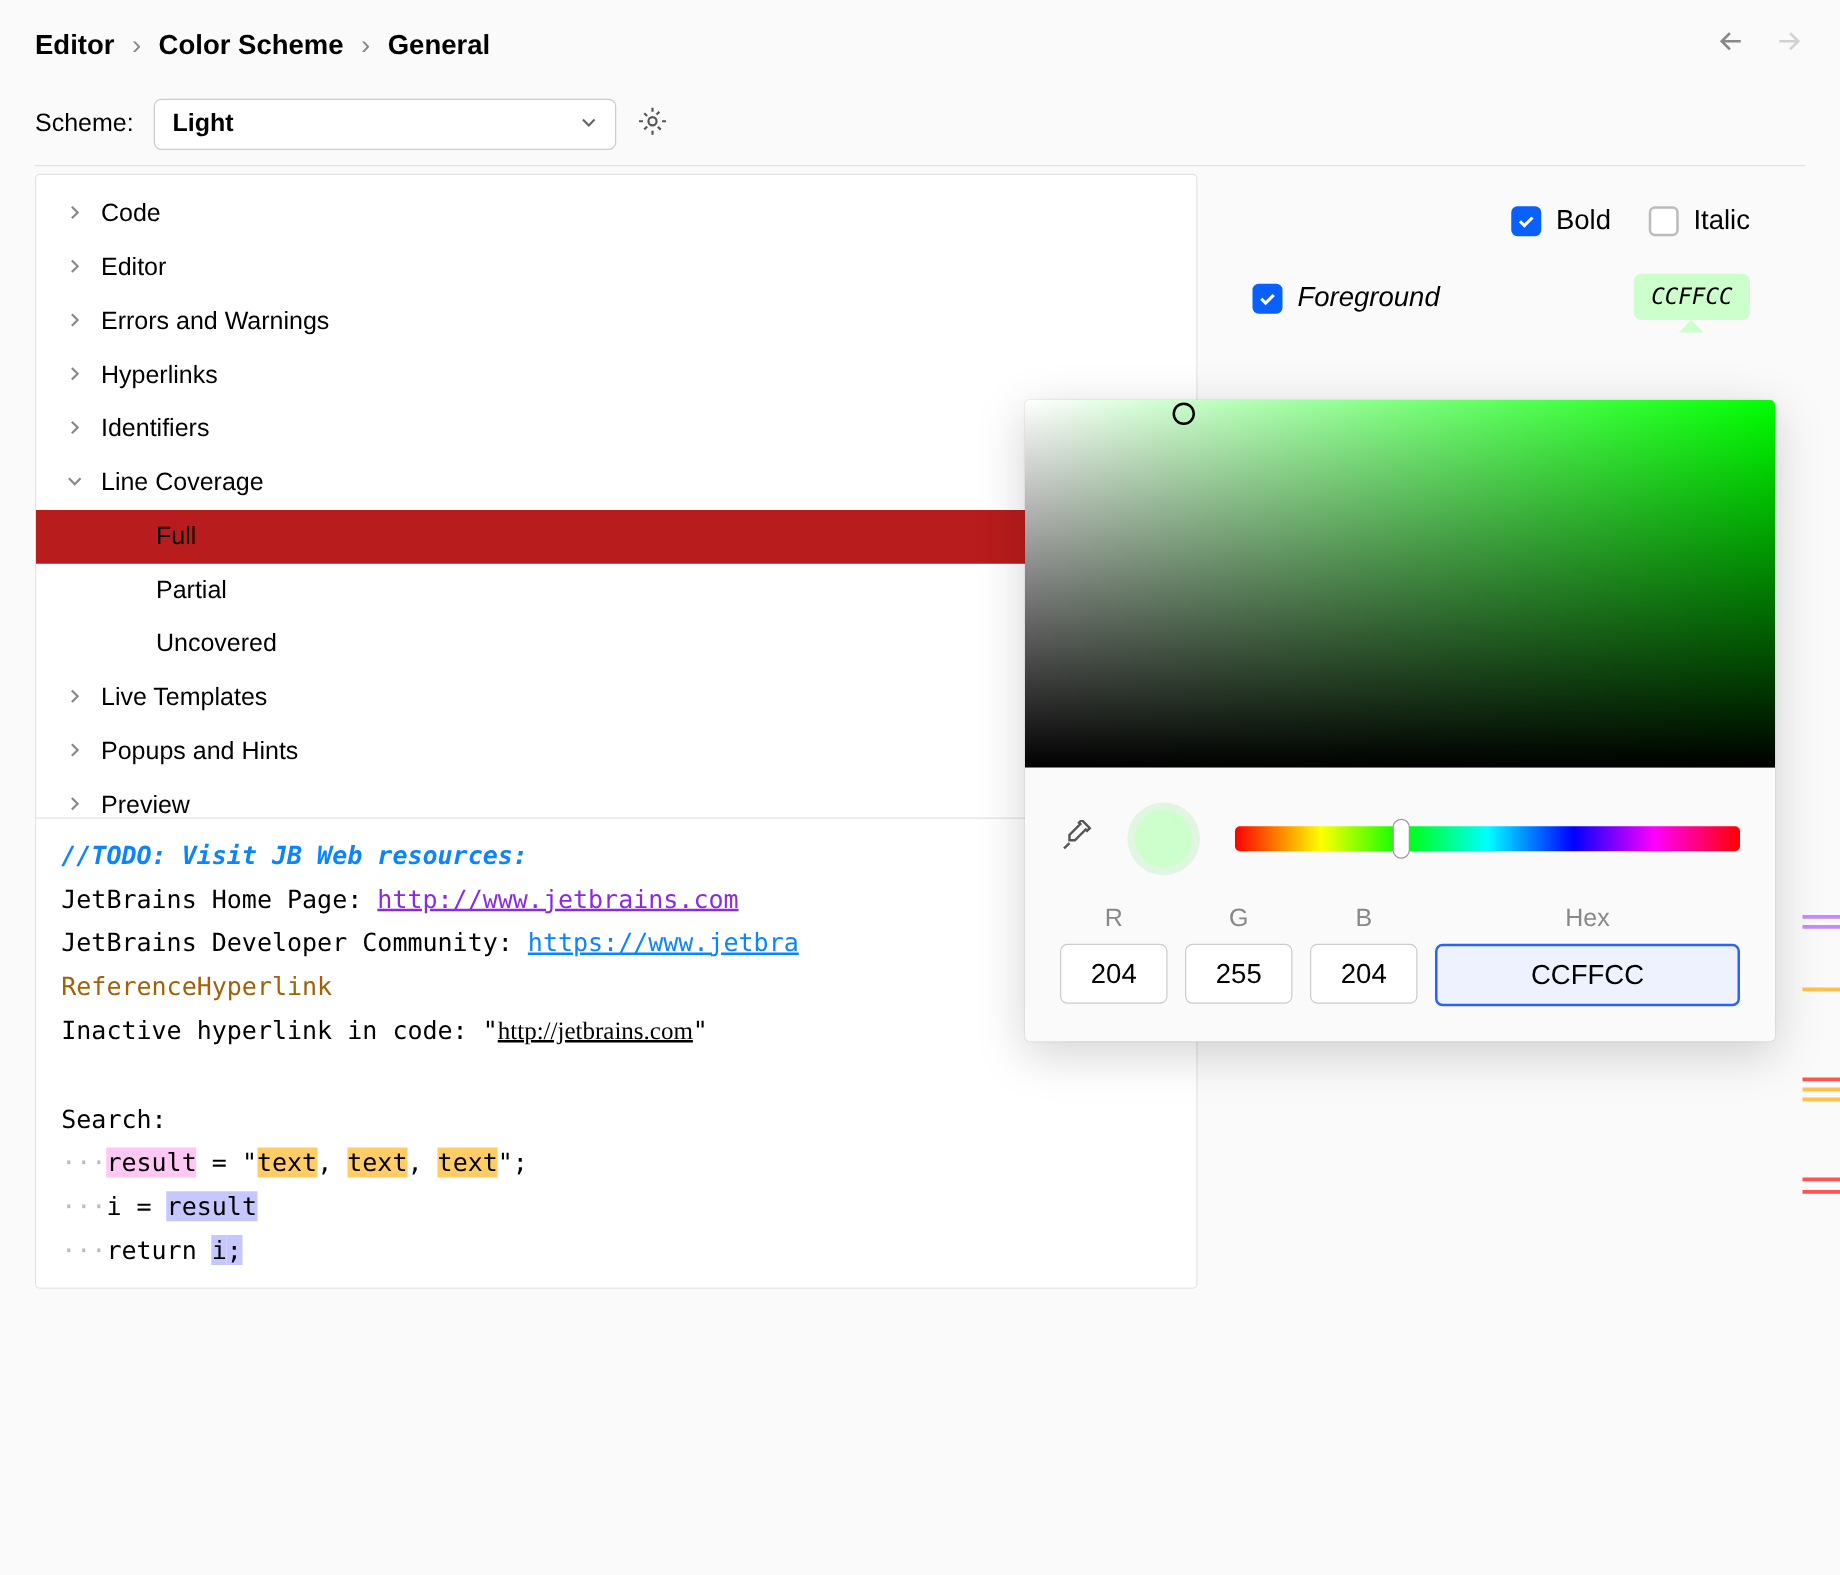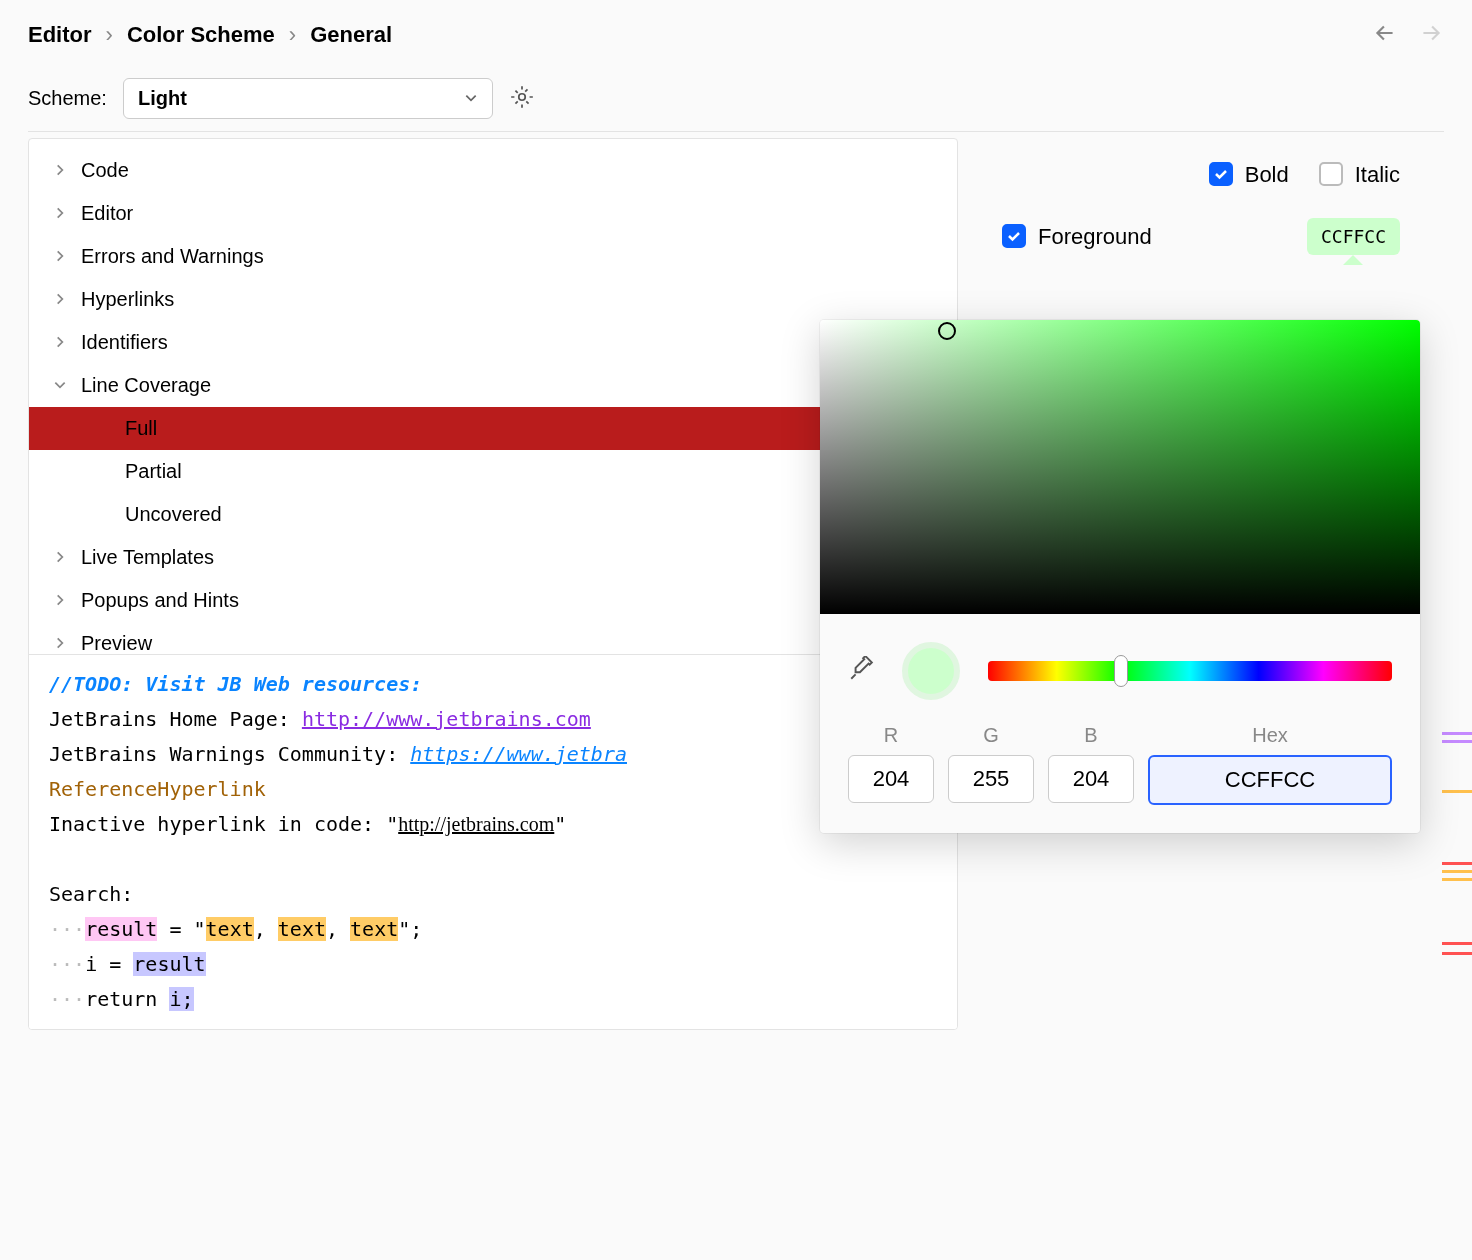--- a/index.html
+++ b/index.html
@@ -102,21 +102,21 @@
     padding: 12px 20px;
     font-family: "SF Mono", "Menlo", "Consolas", monospace;
     font-size: 20px;
     line-height: 1.75;
     background: #fff;
     white-space: pre;
     position: relative;
   }
   .todo { color: #0a84ff; font-style: italic; font-weight: 600; }
   .link { color: #8a2be2; text-decoration: underline; }
-  .link2 { color: #0a84ff; text-decoration: underline; font-style: italic; }
+  .link2 { color: #0a84ff; text-decoration: underline; }
   .reflink { color: #a16207; }
   .inactive-url { text-decoration: underline; font-family: Liberation Serif, serif; }
   .hl-pink { background: #ffc7f4; }
   .hl-orange { background: #ffcc66; }
   .hl-purple { background: #c7c7ff; }
   .dots { color: #bbb; }
 
   
   .right-panel {
     flex: 1;
@@ -124,21 +124,21 @@
     position: relative;
   }
   .font-row {
     display: flex;
     gap: 30px;
     justify-content: flex-end;
     margin-bottom: 30px;
   }
   .chk-group {
     display: flex;
-    align-items: flex-start;
+    align-items: flex-end;
     gap: 12px;
     font-size: 22px;
   }
   .chk {
     width: 24px; height: 24px;
     border: 2px solid #bbb;
     border-radius: 5px;
     display: inline-flex;
     align-items: center;
     justify-content: center;
@@ -149,20 +149,21 @@
     border-color: #0a60ff;
     color: #fff;
   }
   .chk svg { width: 16px; height: 16px; }
 
   .fg-row {
     display: flex;
     align-items: center;
     justify-content: space-between;
     font-size: 22px;
+    font-style: italic;
   }
   .swatch {
     background: #ccffcc;
     border-radius: 6px;
     padding: 8px 14px;
     font-family: "SF Mono", monospace;
     font-size: 18px;
     position: relative;
   }
   .swatch::after {
@@ -387,21 +388,21 @@
       <div class="tree-item">
         <span class="chev"><svg width="14" height="14" viewBox="0 0 12 12" fill="none" stroke="#888" stroke-width="1.5">
               <path d="M4 2l4 4-4 4"></path>
             </svg></span>
         <span>Preview</span>
       </div>
     </div>
 
     <div class="preview-panel"><span class="todo">//TODO: Visit JB Web resources:</span>
 <span>JetBrains Home Page: </span><span class="link">http://www.jetbrains.com</span>
-<span>JetBrains Warnings Community: </span><span class="link2">https://www.jetbra</span>
+<span>JetBrains Developer Community: </span><span class="link2">https://www.jetbra</span>
 <span class="reflink">ReferenceHyperlink</span>
 <span>Inactive hyperlink in code: "</span><span class="inactive-url">http://jetbrains.com</span><span>"</span>
 
 <span>Search:</span>
 <span class="dots">···</span><span class="hl-pink">result</span><span> = </span><span>"</span><span class="hl-orange">text</span><span>, </span><span class="hl-orange">text</span><span>, </span><span class="hl-orange">text</span><span>";</span>
 <span class="dots">···</span><span>i</span><span> = </span><span class="hl-purple">result</span>
 <span class="dots">···</span><span>return</span> <span class="hl-purple">i</span><span class="hl-purple">;</span></div>
   </div>
 
   <div class="right-panel">

